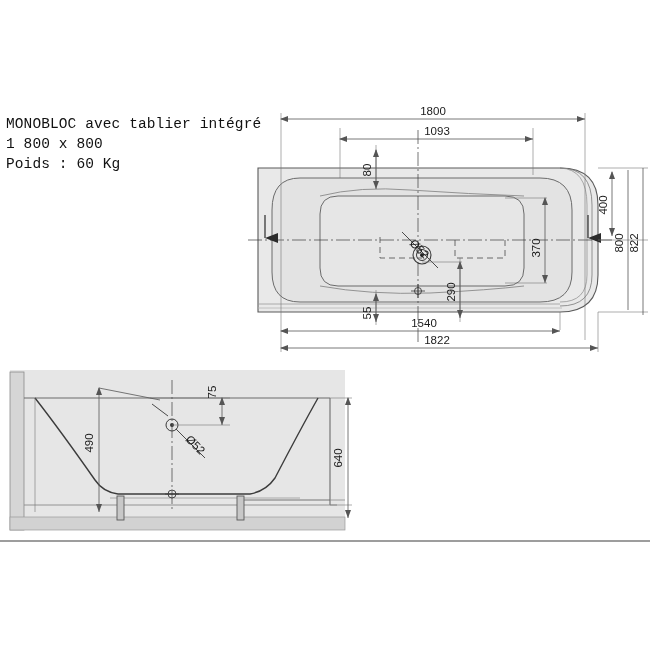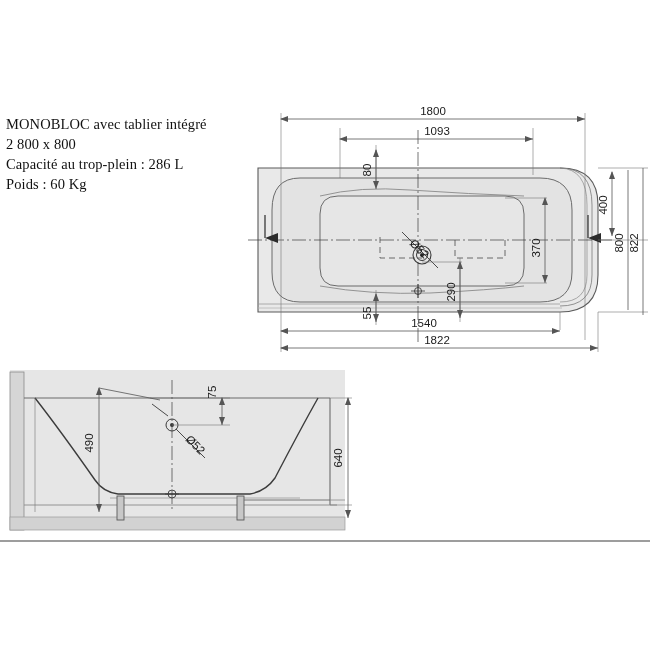--- a/index.html
+++ b/index.html
@@ -19,43 +19,42 @@
     position: absolute;
     left: 0; top: 0;
     width: 650px;
     height: 650px;
   }
   .spec-text {
     position: absolute;
     left: 6px;
     top: 114px;
     width: 240px;
-    font-family: Liberation Serif, serif;
+    font-family: Liberation Mono, monospace;
     font-size: 14.5px;
     line-height: 20px;
     color: #111111;
     letter-spacing: 0.1px;
   }
   .spec-line { display: block; white-space: nowrap; }
   svg { display: block; }
   text {
     font-family: "Liberation Sans", sans-serif;
     fill: #1a1a1a;
   }
   .dim-txt { font-size: 11.5px; }
 </style>
 </head>
 <body>
 
 <div id="sheet">
 
   <div class="spec-text">
     <span class="spec-line">MONOBLOC avec tablier intégré</span>
-    <span class="spec-line">2 800 x 800</span>
-    <span class="spec-line">Capacité au trop-plein : 286 L</span>
+    <span class="spec-line">1 800 x 800</span>
     <span class="spec-line">Poids : 60 Kg</span>
   </div>
 
   <svg width="650" height="650" viewBox="0 0 650 650">
     <defs>
       <marker id="ar" markerWidth="9" markerHeight="9" refX="8" refY="3" orient="auto" markerUnits="userSpaceOnUse">
         <path d="M0,0 L8,3 L0,6 z" fill="#555"></path>
       </marker>
       <marker id="arS" markerWidth="9" markerHeight="9" refX="1" refY="3" orient="auto" markerUnits="userSpaceOnUse">
         <path d="M8,0 L0,3 L8,6 z" fill="#555"></path>

